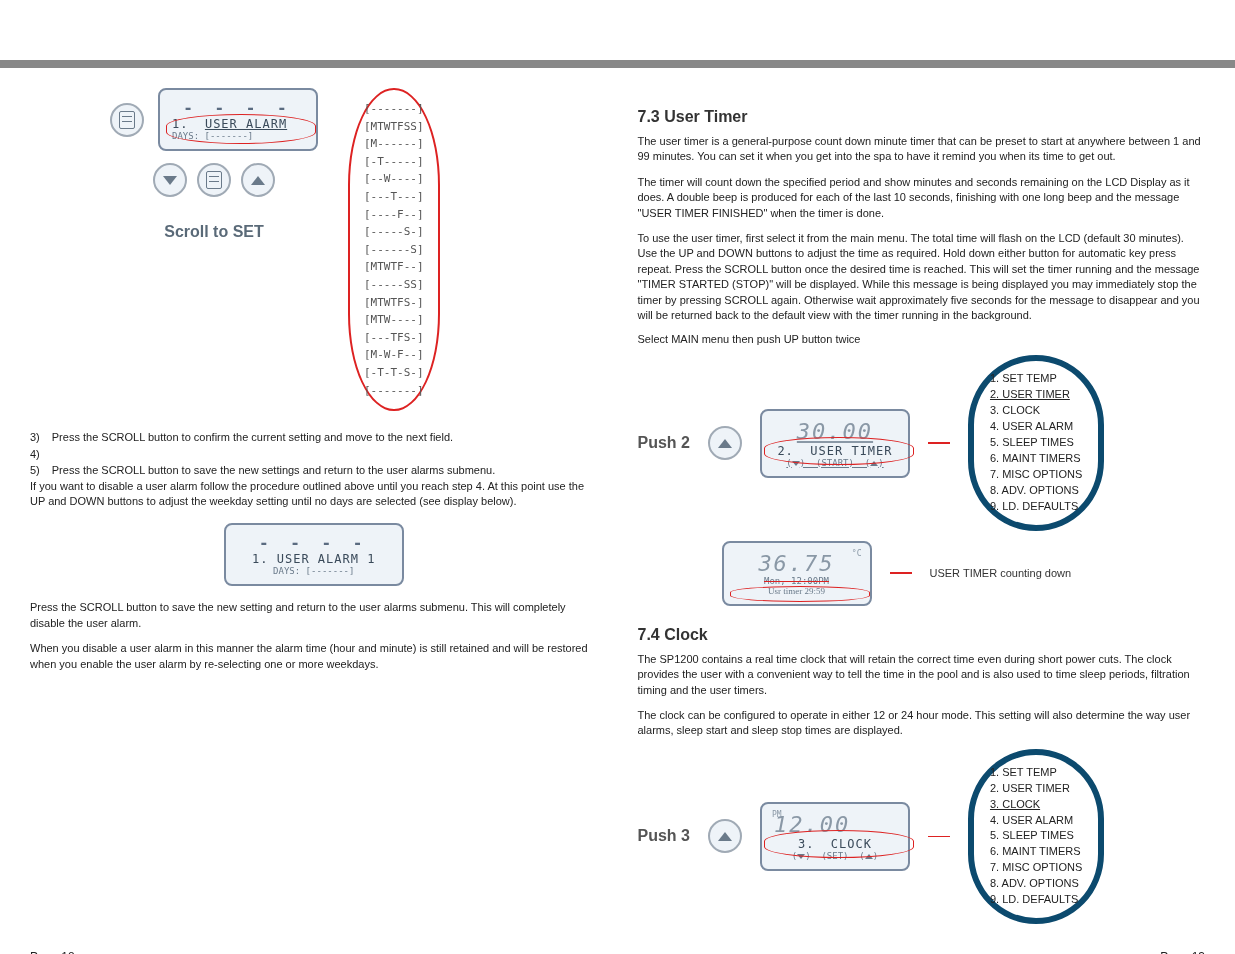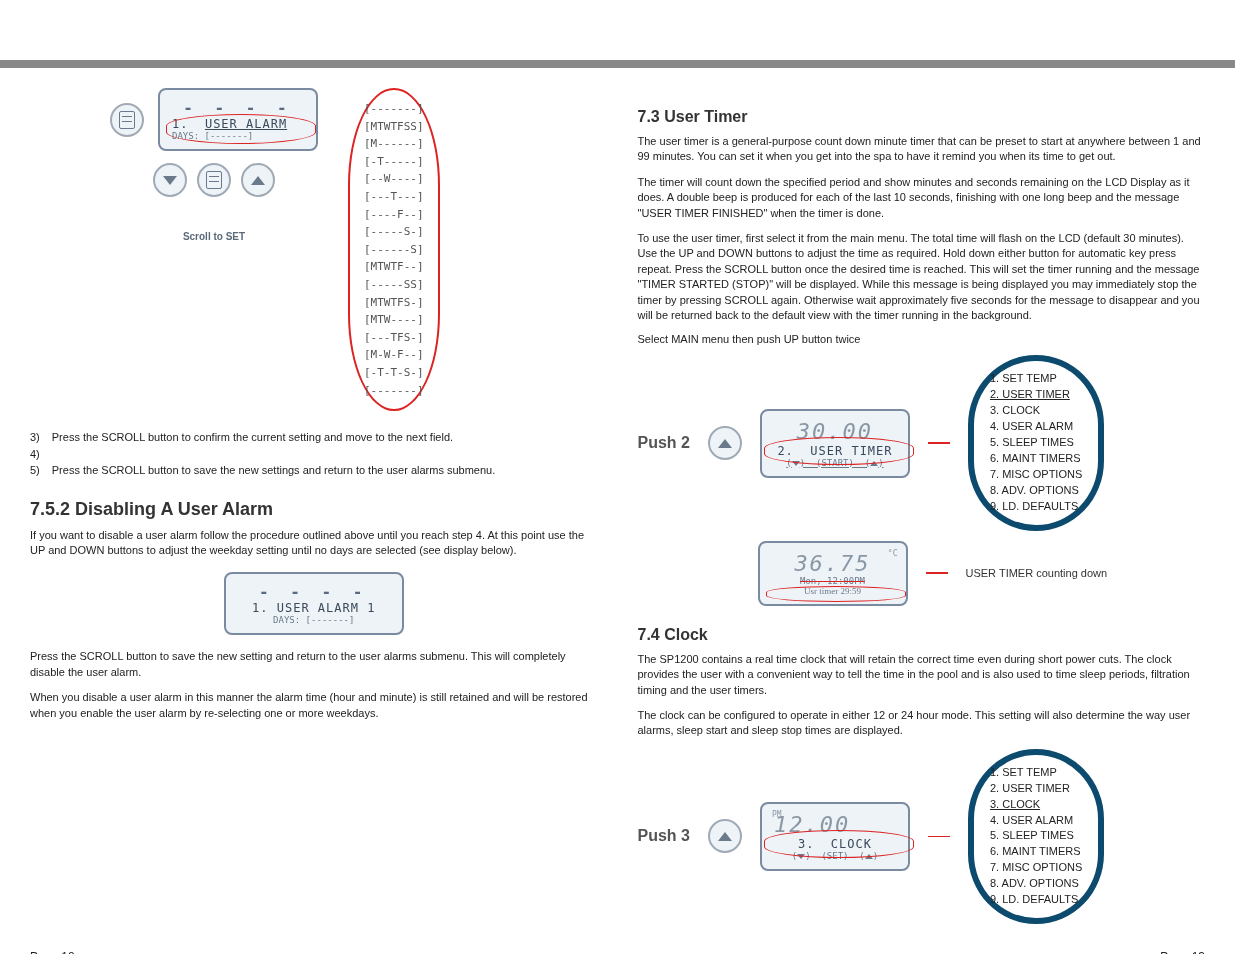--- a/index.html
+++ b/index.html
@@ -18,21 +18,21 @@
   .btn-row { display: flex; align-items: center; gap: 10px; }
   .rbtn { width: 34px; height: 34px; border: 2px solid #a0aab5; border-radius: 50%; background: #eef3f8; display: flex; align-items: center; justify-content: center; }
   .scroll-icon { width: 16px; height: 18px; border: 1.5px solid #6a7a8a; border-radius: 2px; position: relative; }
   .scroll-icon::before, .scroll-icon::after { content: ''; position: absolute; left: 2px; right: 2px; height: 1px; background: #6a7a8a; }
   .scroll-icon::before { top: 4px; }
   .scroll-icon::after { top: 9px; }
   .chev { width: 0; height: 0; border-left: 7px solid transparent; border-right: 7px solid transparent; }
   .chev.up { border-bottom: 9px solid #6a7a8a; }
   .chev.dn { border-top: 9px solid #6a7a8a; }
   .days-oval { border: 2px solid #d22; border-radius: 50% / 30%; padding: 10px 14px; font-family: monospace; font-size: 11px; line-height: 1.6; color: #555; }
-  .scroll-lbl { font-size: 10px; color: #5a6a78; margin-top: 22px; font-weight: 600; }
+  .scroll-lbl { font-size: 16px; color: #5a6a78; margin-top: 14px; font-weight: 600; }
   .steps { margin-top: 18px; font-size: 11px; line-height: 1.5; }
   .steps div { display: flex; gap: 12px; }
   h2 { font-family: Arial, sans-serif; font-weight: bold; margin: 20px 0 8px 0; }
   h2.s72 { font-size: 18px; color: #333; }
   h2.s73 { font-size: 16px; color: #333; }
   p.body { font-size: 11px; line-height: 1.4; margin-bottom: 10px; }
   .pagefoot { display: flex; justify-content: space-between; padding: 6px 30px 18px 30px; font-size: 12px; }
   .menu-circ { border: 6px solid #0c4a6e; border-radius: 50% / 40%; padding: 10px 16px; font-size: 11px; line-height: 1.45; display: inline-block; }
   .menu-circ .ul { text-decoration: underline; }
   .flowrow { display: flex; align-items: center; gap: 18px; margin: 10px 0; }
@@ -112,21 +112,20 @@
         </div>
         <div>
           <span>4)</span>
         </div>
         <div>
           <span>5)</span>
           <span>Press the SCROLL button to save the new settings and return to the user alarms submenu.</span>
         </div>
       </div>
 
-    <h2 class="s72">7.5.2  Disabling A User Alarm</h2>
     <p class="body">If you want to disable a user alarm follow the procedure outlined above until you reach step 4.  At this point use the UP and DOWN buttons to adjust the weekday setting until no days are selected (see display below).</p>
 
     <div style="text-align:center; margin:14px 0;">
       <div class="lcd" style="width:180px;">
         <div class="lcd-dashes" style="text-align:center;">- - - -</div>
         <div class="lcd-line">1.   USER ALARM  1</div>
         <div class="lcd-small">DAYS:    [-------]</div>
       </div>
     </div>
 
@@ -142,40 +141,40 @@
 
     <div class="body">Select MAIN menu then push UP button twice</div>
 
     <div class="flowrow">
       <span class="pushlbl">Push 2</span>
       <div class="rbtn">
           <div class="chev up"></div>
         </div>
 
       <div class="lcd rel" style="width:150px;">
-        <div class="lcd-digits" style="text-align:center;">30.00</div>
+        <div class="lcd-digits" style="text-align:center;text-decoration:underline;">30.00</div>
         <div class="lcd-line" style="text-align:center;"><span>2.</span>&nbsp;&nbsp;<span>USER  TIMER</span></div>
         <div class="lcd-small" style="text-align:center;text-decoration:underline;">(<span class="tiny-tri dn"></span>)&nbsp;&nbsp;<span>(START)</span>&nbsp;&nbsp;(<span class="tiny-tri up"></span>)</div>
         <div class="red-oval-sm" style="left:2px; top:26px; width:150px; height:28px;"></div>
       </div>
       <div class="line-conn"></div>
       <div class="menu-circ" id="menu1">
           <div>1.  SET TEMP</div>
           <div class="ul">2.  USER TIMER</div>
           <div>3.  CLOCK</div>
           <div>4.  USER ALARM</div>
           <div>5.  SLEEP TIMES</div>
           <div>6.  MAINT TIMERS</div>
           <div>7.  MISC OPTIONS</div>
           <div>8.  ADV. OPTIONS</div>
           <div>9.  LD. DEFAULTS</div>
         </div>
     </div>
 
-    <div class="flowrow" style="margin-left:120px;">
+    <div class="flowrow" style="margin-left:84px;">
       <div class="lcd rel" style="width:150px;">
         <div class="lcd-digits" style="text-align:center;">36.75</div>
         <div style="position:absolute;right:8px;top:6px;font-size:8px;color:#8a98a6;">°C</div>
         <div class="lcd-small" style="text-align:center;text-decoration:line-through #d22;">Mon,    12:00PM</div>
         <div class="lcd-small" style="text-align:center;font-family:Liberation Serif, serif;">Usr  timer 29:59</div>
         <div class="red-oval-sm" style="left:6px; bottom:2px; width:140px; height:16px;"></div>
       </div>
       <div class="line-conn"></div>
       <span class="countdown-lbl">USER TIMER counting down</span>
     </div>

